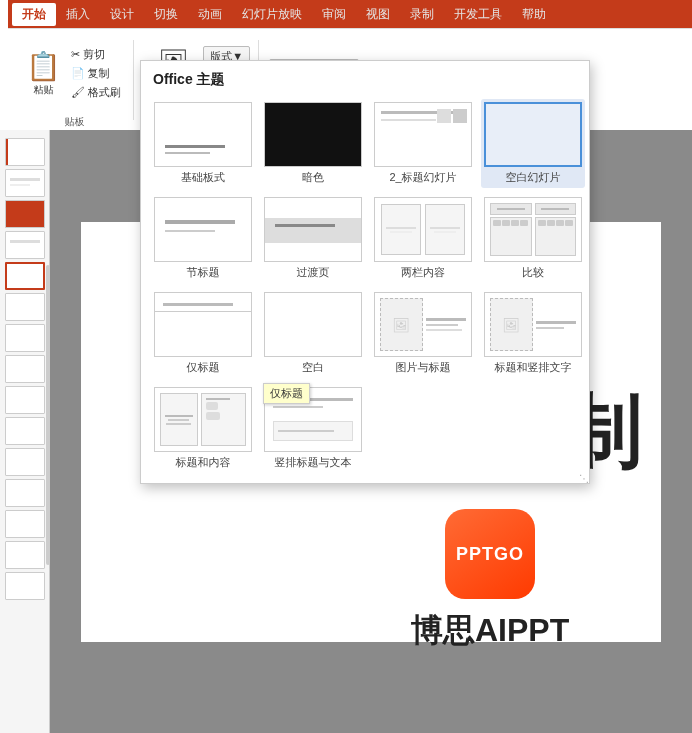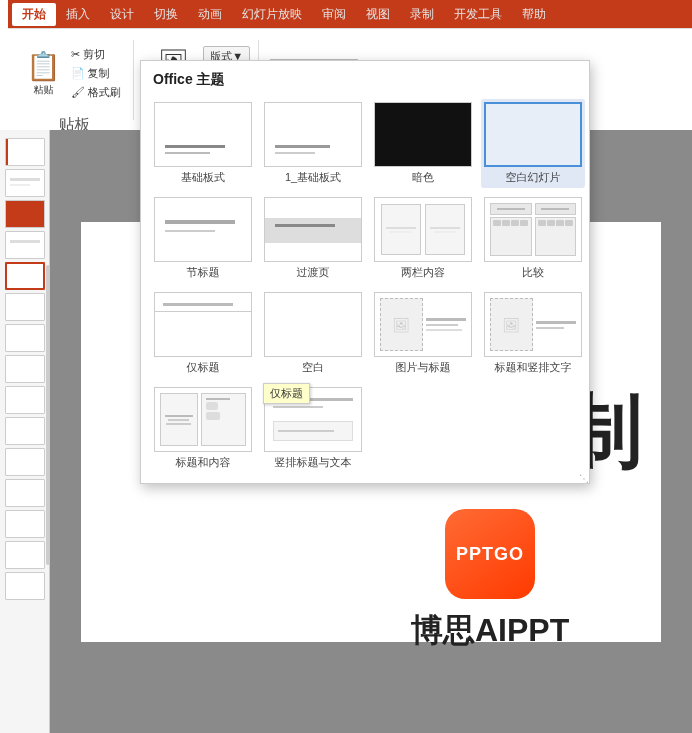--- a/index.html
+++ b/index.html
@@ -72,21 +72,21 @@
       border-right: 1px solid #ddd;
       padding: 2px 8px;
       min-width: 60px;
       font-size: 11px;
       height: 80px;
       justify-content: space-between;
     }
 
     .ribbon-group-label {
       color: #555;
-      font-size: 16px;
+      font-size: 10px;
       margin-top: 14px;
       font-family: Liberation Mono, monospace;
     }
 
     .ribbon-btn {
       display: flex;
       flex-direction: column;
       align-items: center;
       cursor: pointer;
       padding: 2px;
@@ -505,38 +505,40 @@
     <div class="template-item">
       <div class="template-thumb tmpl-basic">
         <div style="width:100%;height:100%;position:relative;">
           <div style="position:absolute;bottom:18px;left:10px;width:60px;height:3px;background:#888;"></div>
           <div style="position:absolute;bottom:12px;left:10px;width:45px;height:2px;background:#bbb;"></div>
         </div>
       </div>
       <div class="template-label">基础板式</div>
     </div>
 
-    <div class="template-item">
-      <div class="template-thumb tmpl-basic1">
-        <div style="width:100%;height:100%;position:relative;">
-          <div style="position:absolute;bottom:18px;left:10px;width:55px;height:3px;background:#999;"></div>
-          <div style="position:absolute;bottom:12px;left:10px;width:40px;height:2px;background:#ccc;"></div>
-        </div>
-      </div>
-      <div class="template-label">1_基础板式</div>
-    </div>
 
     <div class="template-item">
       <div class="template-thumb tmpl-dark">
         <div style="width:100%;height:100%;background:#111;position:relative;">
         </div>
       </div>
       <div class="template-label">暗色</div>
     </div>
 
+    <div class="template-item">
+      <div class="template-thumb tmpl-dark2">
+        <div style="width:100%;height:100%;position:relative;">
+          <div style="position:absolute;top:8px;left:6px;width:80px;height:3px;background:#bbb;"></div>
+          <div style="position:absolute;top:16px;left:6px;width:55px;height:2px;background:#ddd;"></div>
+          <div style="position:absolute;top:6px;right:4px;width:14px;height:14px;background:#ccc;"></div>
+          <div style="position:absolute;top:6px;right:20px;width:14px;height:14px;background:#ddd;"></div>
+        </div>
+      </div>
+      <div class="template-label">2_标题幻灯片</div>
+    </div>
 
     <div class="template-item" style="background:#e0e8f5;border-radius:3px;">
       <div class="template-thumb" style="background:#d8e4f8;border:2px solid #4a90d9;width:98px;height:65px;">
         <div style="width:100%;height:100%;background:#e8eef8;"></div>
       </div>
       <div class="template-label">空白幻灯片</div>
     </div>
 
     <div class="template-item">
       <div class="template-thumb tmpl-section">

